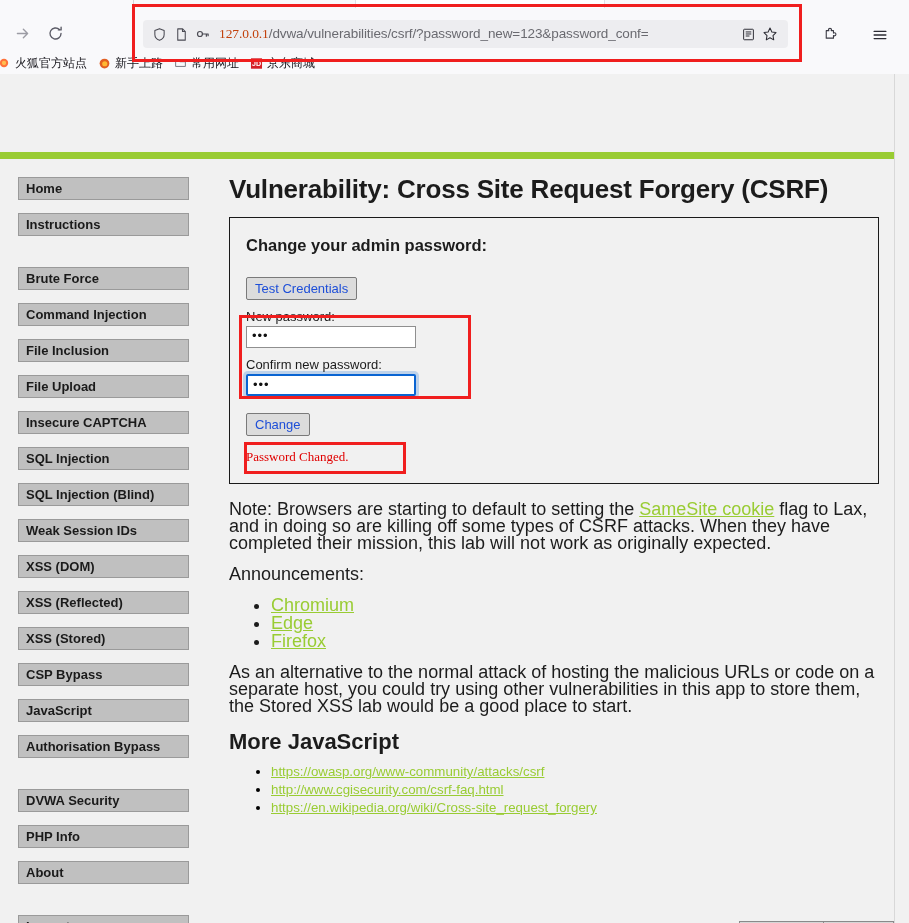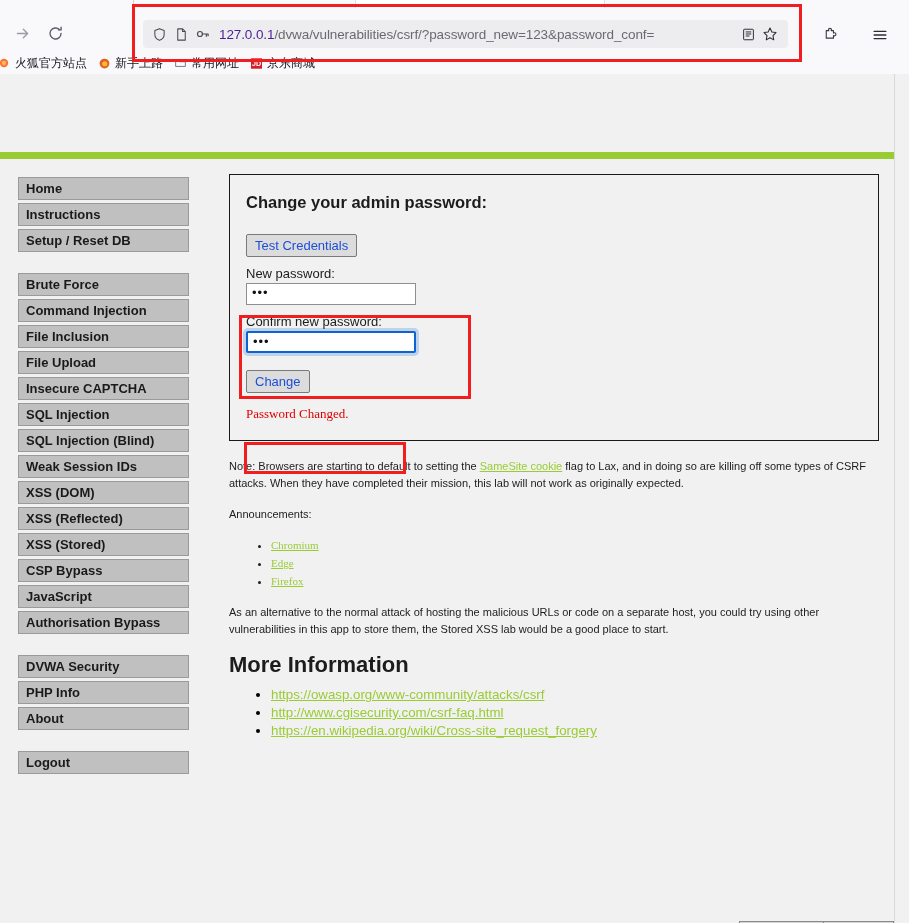--- a/index.html
+++ b/index.html
@@ -48,21 +48,21 @@
   .url-ico {
     width: 20px; height: 20px; flex: 0 0 20px;
     display: flex; align-items: center; justify-content: center;
     margin-right: 2px;
   }
   .url-text {
     flex: 1 1 auto; overflow: hidden; white-space: nowrap;
     font-size: 13.5px; color: #15141a; letter-spacing: -0.1px;
     margin-left: 4px; padding-right: 4px;
   }
-  .url-text .host { color: #4c1d95; }
+  .url-text .host { color: #c2410c; font-family: Liberation Serif, serif; }
   .url-text .path { color: #6a6a70; }
 
   .tb-right-ico {
     position: absolute; top: 16px; width: 20px; height: 20px;
     display: flex; align-items: center; justify-content: center;
   }
 
   
   .bookmarks {
     position: absolute; left: 0; top: 52px; width: 909px; height: 22px;
@@ -106,21 +106,21 @@
   }
 
   .body-area { position: absolute; left: 0; top: 85px; width: 894px; height: 764px; background: #f1f1f1; }
 
   
   .sidebar { position: absolute; left: 18px; top: 103px; width: 171px; }
   .menu-item {
     display: block; width: 171px; height: 23px; line-height: 21px;
     background: #c0c0c0; border: 1px solid #9a9a9a;
     color: #1a1a1a; font-weight: bold; font-size: 13px;
-    padding-left: 7px; margin-bottom: 3px;
+    padding-left: 7px; margin-bottom: 13px;
     white-space: nowrap; overflow: hidden;
   }
   .menu-item.selected { background: #9c3; border-color: #8ab52b; color: #ffffff; }
   .menu-gap { height: 18px; }
 
   
   .main {
     position: absolute; left: 229px; top: 100px; width: 650px;
   }
   .main h1 {
@@ -153,27 +153,27 @@
     box-shadow: 0 0 0 3px rgba(10,100,210,0.22);
     border-radius: 2px;
   }
   .change-btn { margin-top: 17px; }
   .pw-msg {
     margin-top: 13px; color: #e00000;
     font-family: Liberation Serif, serif; font-size: 13px;
   }
 
   .note-block {
-    margin-top: 17px; font-size: 11px; line-height: 17px; color: #1c1c1c;
+    margin-top: 17px; font-size: 18px; line-height: 17px; color: #1c1c1c;
     width: 650px;
   }
   .note-block p { margin: 0 0 14px 0; }
   .grn-link { color: #9c3; text-decoration: underline; }
   .ann-list { margin: 4px 0 14px 0; padding-left: 42px; }
-  .ann-list li { margin: 0 0 1px 0; font-family: Liberation Serif, serif; }
+  .ann-list li { margin: 0 0 1px 0; }
 
   .main h3 {
     margin: 8px 0 8px 0; font-size: 22px; font-weight: bold; color: #1c1c1c;
   }
   .info-list { margin: 0; padding-left: 42px; font-size: 13.3px; line-height: 17px; }
   .info-list li { margin-bottom: 1px; }
 
   
   .src-help { position: absolute; left: 739px; top: 847px; display: flex; }
   .src-btn {
@@ -294,21 +294,20 @@
   <div class="page">
 
     <div class="green-bar"></div>
 
     <div class="body-area"></div>
 
     <div class="sidebar">
       <div>
         <div class="menu-item">Home</div>
         <div class="menu-item">Instructions</div>
-        <div class="menu-item">Setup / Reset DB</div>
       </div>
       <div class="menu-gap"></div>
       <div>
         <div class="menu-item">Brute Force</div>
         <div class="menu-item">Command Injection</div>
         <div class="menu-item">File Inclusion</div>
         <div class="menu-item">File Upload</div>
         <div class="menu-item">Insecure CAPTCHA</div>
         <div class="menu-item">SQL Injection</div>
         <div class="menu-item">SQL Injection (Blind)</div>
@@ -326,20 +325,21 @@
         <div class="menu-item">PHP Info</div>
         <div class="menu-item">About</div>
       </div>
       <div class="menu-gap"></div>
       <div>
         <div class="menu-item">Logout</div>
       </div>
     </div>
 
     <div class="main">
+      <h1>Vulnerability: Cross Site Request Forgery (CSRF)</h1>
 
       <div class="vuln-box">
         <h2>Change your admin password:</h2>
 
         <div class="btn-std">Test Credentials</div>
 
         <div>
           <label class="field-label">New password:</label>
           <div class="pw-input">•••</div>
 
@@ -358,21 +358,21 @@
         <p>Announcements:</p>
         <ul class="ann-list">
           <li><a class="grn-link" href="#">Chromium</a></li>
           <li><a class="grn-link" href="#">Edge</a></li>
           <li><a class="grn-link" href="#">Firefox</a></li>
         </ul>
 
         <p>As an alternative to the normal attack of hosting the malicious URLs or code on a separate host, you could try using other vulnerabilities in this app to store them, the Stored XSS lab would be a good place to start.</p>
       </div>
 
-      <h3>More Information</h3>
+      <h3>More JavaScript</h3>
       <ul class="info-list">
         <li><a class="grn-link" href="#">https://owasp.org/www-community/attacks/csrf</a></li>
         <li><a class="grn-link" href="#">http://www.cgisecurity.com/csrf-faq.html</a></li>
         <li><a class="grn-link" href="#">https://en.wikipedia.org/wiki/Cross-site_request_forgery</a></li>
       </ul>
     </div>
 
     <div class="src-help">
       <div class="src-btn">View Source</div>
       <div class="src-btn">View Help</div>

